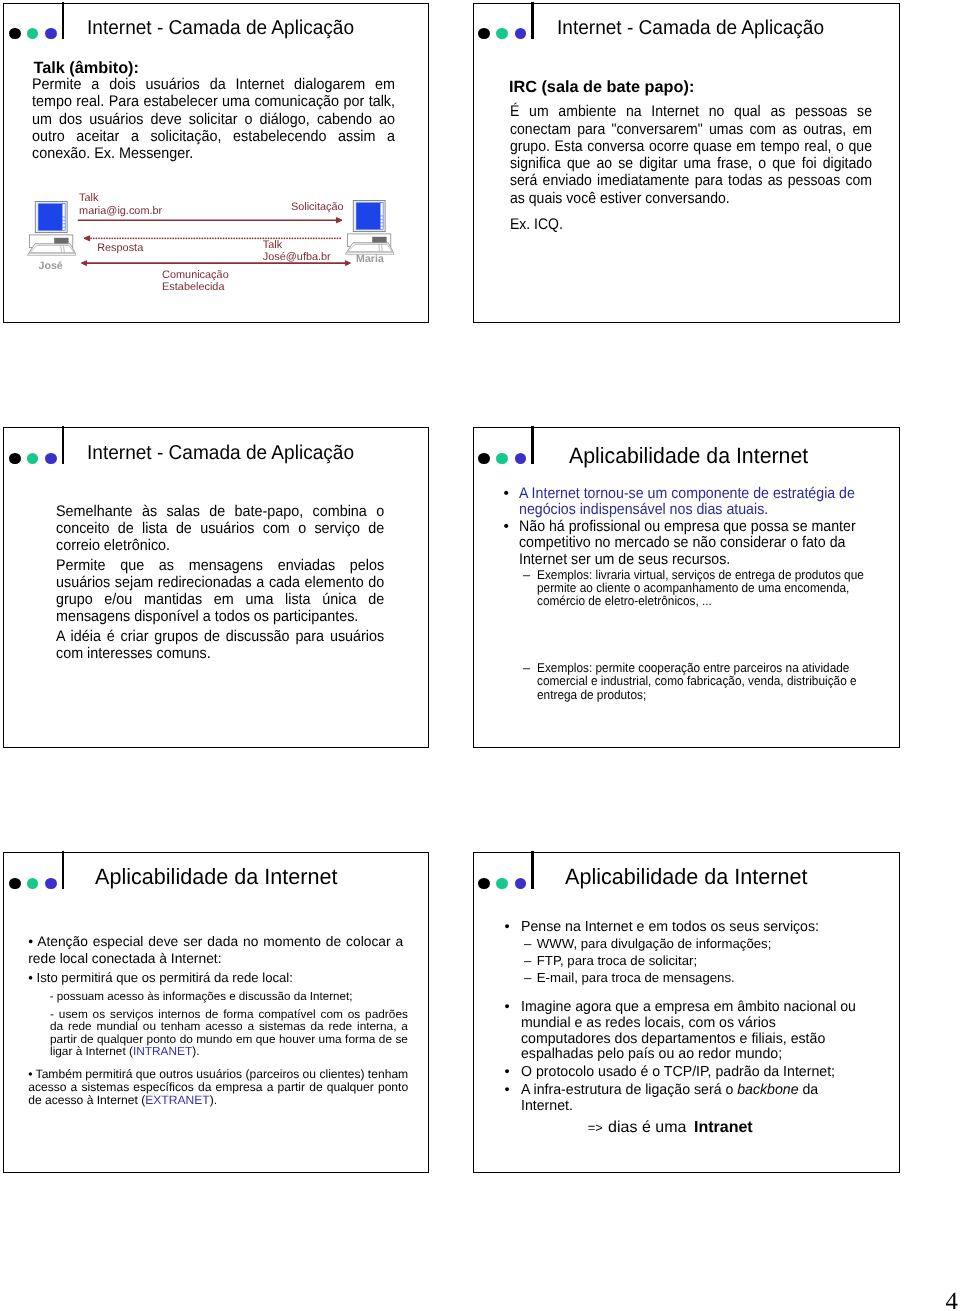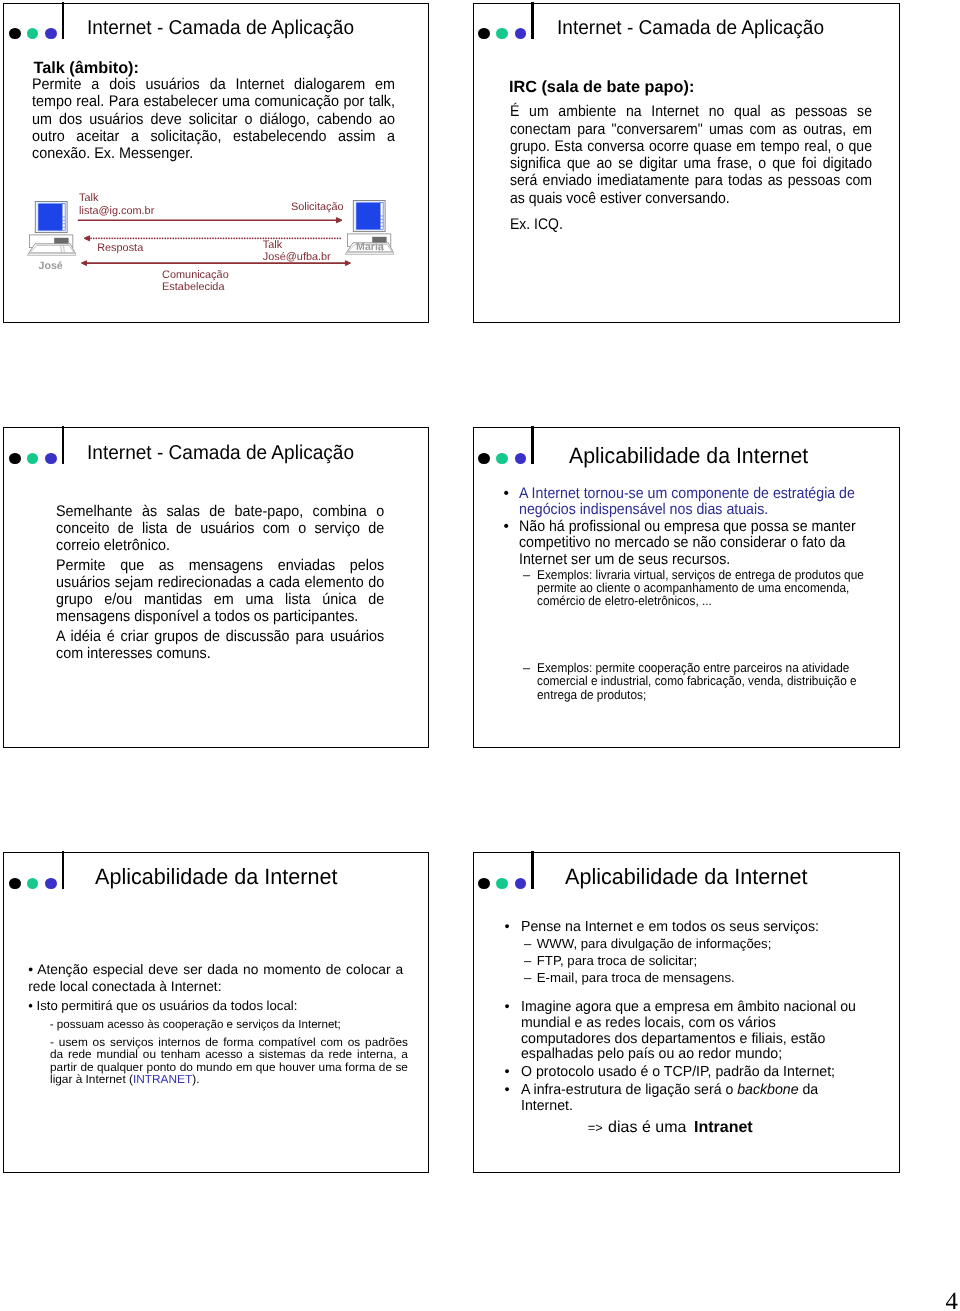--- a/index.html
+++ b/index.html
@@ -32,21 +32,21 @@
   
   .s1heading{position:absolute;left:29.3px;top:56.6px;font-size:16.3px;font-weight:bold;line-height:17.3px;white-space:nowrap;}
   .s1para{position:absolute;left:28.2px;top:72.5px;width:389px;font-size:15.4px;line-height:17.3px;
           transform:scaleX(0.9332);transform-origin:0 0;}
   .diagram{position:absolute;left:0;top:0;width:100%;height:100%;}
   .pc{position:absolute;width:49.5px;height:55.4px;}
   .pcL{left:22.8px;top:197.4px;}
   .pcR{left:340.9px;top:196.5px;}
   .pclabel{position:absolute;font-size:10.6px;color:#9b9b9b;line-height:10.6px;font-weight:bold;}
   .lblL{left:34.5px;top:257.8px;}
-  .lblR{left:352.0px;top:238px;}
+  .lblR{left:352.0px;top:250px;}
   .arrows{position:absolute;left:66.5px;top:209.3px;width:290px;height:60px;overflow:visible;}
   .dlbl{position:absolute;font-size:10.9px;color:#7f2b33;white-space:nowrap;line-height:10.7px;}
   .a1l1{left:75.0px; top:189.5px;}
   .a1l2{left:75.0px; top:202.3px;}
   .a1r {left:258.8px;top:198.7px;margin-left:28px;}
   .a2  {left:93.1px; top:239.0px;}
   .a3l1{left:258.7px;top:236.9px;}
   .a3l2{left:258.7px;top:248.5px;}
   .a3c1{left:158.0px;top:266.5px;}
   .a3c2{left:158.0px;top:278.7px;}
@@ -76,21 +76,21 @@
   .lv2 .mk{left:0;top:0;font-size:12.8px;line-height:13.25px;}
   .lv2 .tx{margin-left:14px;width:356px;font-size:12.8px;line-height:13.25px;transform:scaleX(0.9245);}
   .b4a{top:57.5px;}
   .b4b{top:90.6px;}
   .b4c{top:139.8px;}
   .b4d{top:233.2px;}
   .bblue .tx{color:#2b2b96;}
 
   
   .s5body{position:absolute;left:0;top:0;width:100%;height:100%;}
-  .s5body p{position:absolute;margin-top:28px;}
+  .s5body p{position:absolute;}
   .p5a{left:24.1px;top:79.5px;width:375px;font-size:13.8px;line-height:17.2px;text-align:justify;}
   .p5b{left:24.2px;top:117.3px;font-size:13.15px;line-height:16px;white-space:nowrap;}
   .p5c{left:45.7px;top:137.4px;font-size:11.62px;line-height:14px;white-space:nowrap;}
   .p5d{left:46.0px;top:154.6px;width:356.5px;font-size:11.8px;line-height:12.6px;text-align:justify;transform:scaleX(1.004);transform-origin:0 0;}
   .p5e{left:24.1px;top:215.4px;width:380px;font-size:12.1px;line-height:12.9px;text-align:justify;}
 
   
   .s6body{position:absolute;left:0;top:0;width:100%;height:100%;}
   .b6{position:absolute;}
   .b6 .mk{position:absolute;left:0;top:0;}
@@ -169,21 +169,21 @@
         <polygon points="271.0,7.2 265.4,4.6 265.4,9.8"></polygon>
         <line x1="20.0" y1="25.3" x2="270.6" y2="25.3" stroke-width="1.7" stroke-dasharray="0.1 2.55" stroke-linecap="round"></line>
         <polygon points="13.0,25.3 18.6,22.8 18.6,27.8"></polygon>
         <line x1="11.0" y1="50.1" x2="275.2" y2="50.1" stroke-width="1.55"></line>
         <polygon points="279.5,50.1 274.4,47.7 274.4,52.5"></polygon>
         <polygon points="10.4,50.1 15.5,47.7 15.5,52.5"></polygon>
       </g>
     </svg>
 
     <div class="dlbl a1l1">Talk</div>
-    <div class="dlbl a1l2">lista@ig.com.br</div>
+    <div class="dlbl a1l2">maria@ig.com.br</div>
     <div class="dlbl a1r">Solicitação</div>
     <div class="dlbl a2">Resposta</div>
     <div class="dlbl a3l1">Talk</div>
     <div class="dlbl a3l2">José@ufba.br</div>
     <div class="dlbl a3c1">Comunicação</div>
     <div class="dlbl a3c2">Estabelecida</div>
   </div>
 </div>
 
 <div class="slide s2">
@@ -245,23 +245,24 @@
 <div class="slide s5">
   <div class="hdr">
     <span class="dot d1"></span>
     <span class="dot d2"></span>
     <span class="dot d3"></span>
     <span class="vrule"></span>
     <span class="htitle t3">Aplicabilidade da Internet</span>
   </div>
   <div class="s5body">
     <p class="p5a">• Atenção especial deve ser dada no momento de colocar a rede local conectada à Internet:</p>
-    <p class="p5b">• Isto permitirá que os usuários da todos local:</p>
-    <p class="p5c">- possuam acesso às cooperação e serviços da Internet;</p>
+    <p class="p5b">• Isto permitirá que os permitirá da rede local:</p>
+    <p class="p5c">- possuam acesso às informações e discussão da Internet;</p>
     <p class="p5d just"><span>- usem os serviços internos de forma compatível com os padrões da rede mundial ou tenham acesso a sistemas da rede interna, a partir de qualquer ponto do mundo em que houver uma forma de se ligar à Internet (</span><span class="blue">INTRANET</span><span>).</span></p>
+    <p class="p5e just"><span>• Também permitirá que outros usuários (parceiros ou clientes) tenham acesso a sistemas específicos da empresa a partir de qualquer ponto de acesso à Internet (</span><span class="blue">EXTRANET</span><span>).</span></p>
   </div>
 </div>
 
 <div class="slide s6">
   <div class="hdr">
     <span class="dot d1"></span>
     <span class="dot d2"></span>
     <span class="dot d3"></span>
     <span class="vrule"></span>
     <span class="htitle t3">Aplicabilidade da Internet</span>

